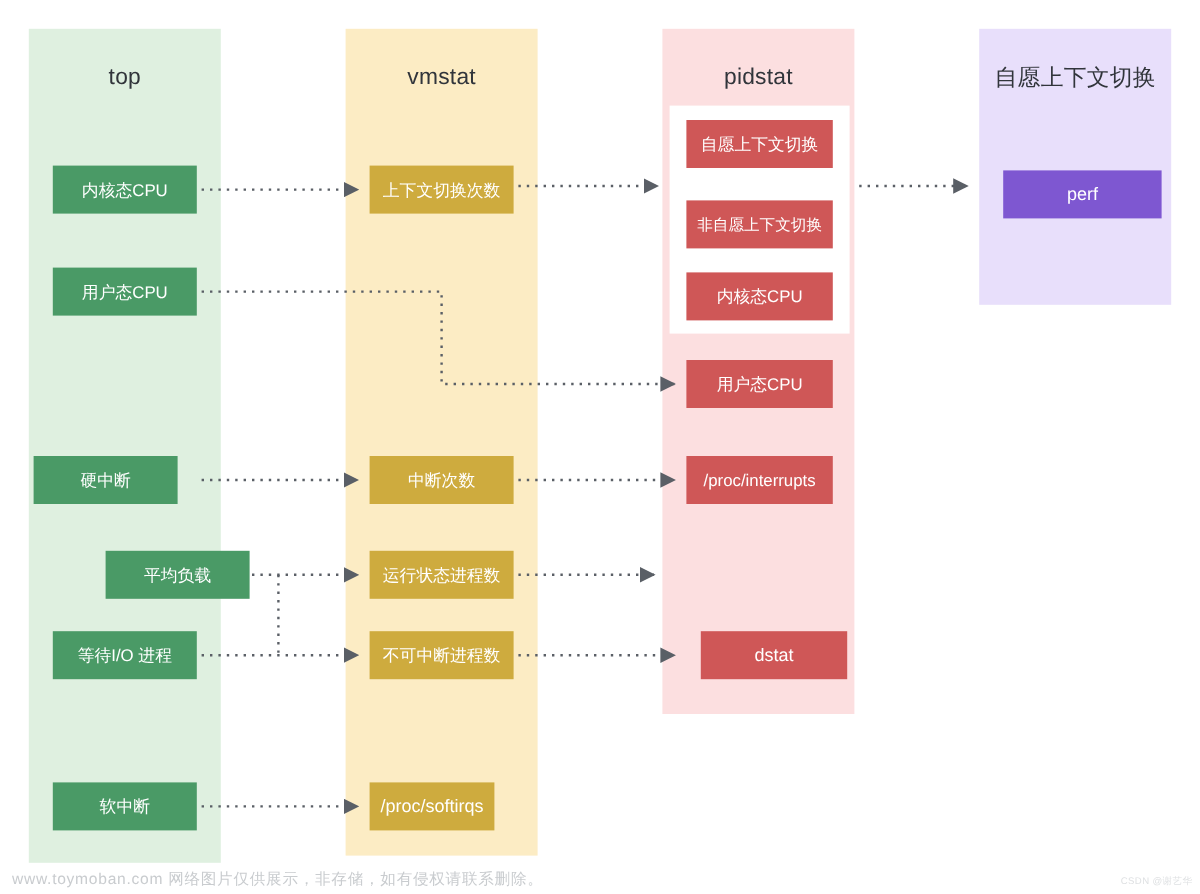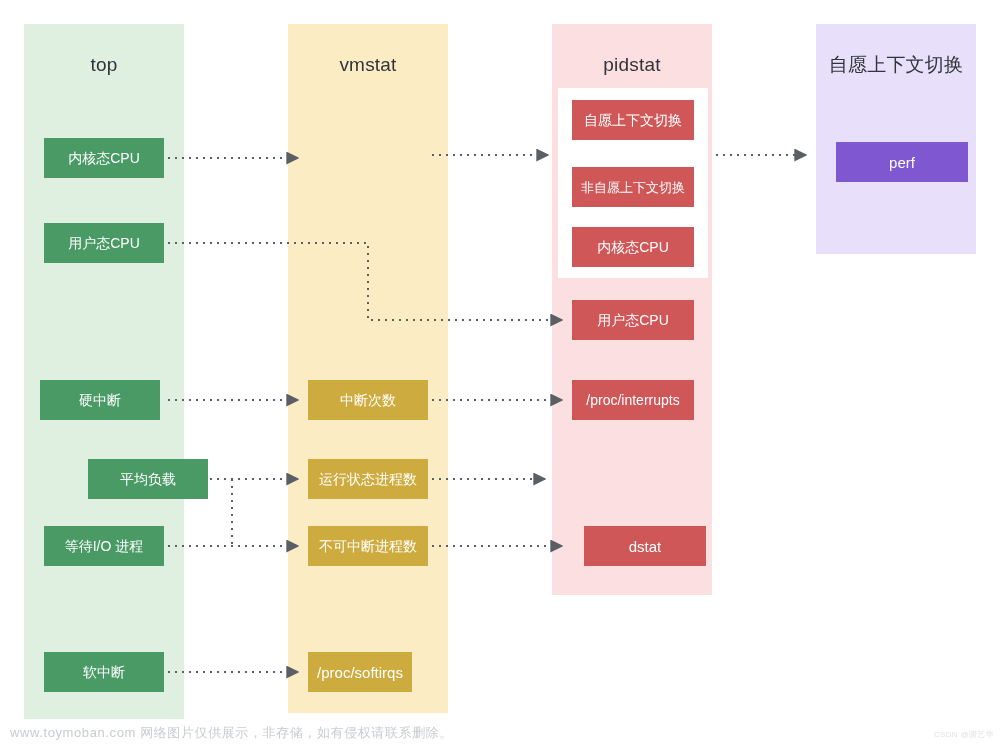--- a/index.html
+++ b/index.html
@@ -130,25 +130,26 @@
       <polyline points="432,479 545,479" marker-end="url(#arrowhead)"></polyline>
       <polyline points="168,546 298,546" marker-end="url(#arrowhead)"></polyline>
       <polyline points="232,479 232,546"></polyline>
       <polyline points="432,546 562,546" marker-end="url(#arrowhead)"></polyline>
       <polyline points="168,672 298,672" marker-end="url(#arrowhead)"></polyline>
     </g>
   </svg>
 
   <div class="node green" style="left:44px;top:138px;width:120px;height:40px;">内核态CPU</div>
   <div class="node green" style="left:44px;top:223px;width:120px;height:40px;">用户态CPU</div>
-  <div class="node green" style="left:40px;top:380px;width:120px;height:40px;">硬中断</div>
+  <div class="node green" style="left:28px;top:380px;width:120px;height:40px;">硬中断</div>
   <div class="node green" style="left:44px;top:459px;width:120px;height:40px;margin-left:44px;">平均负载</div>
   <div class="node green" style="left:44px;top:526px;width:120px;height:40px;">等待I/O 进程</div>
   <div class="node green" style="left:44px;top:652px;width:120px;height:40px;">软中断</div>
 
+  <div class="node yellow" style="left:308px;top:138px;width:120px;height:40px;">上下文切换次数</div>
   <div class="node yellow" style="left:308px;top:380px;width:120px;height:40px;">中断次数</div>
   <div class="node yellow" style="left:308px;top:526px;width:120px;height:40px;">不可中断进程数</div>
   <div class="node yellow" style="left:308px;top:459px;width:120px;height:40px;">运行状态进程数</div>
   <div class="node yellow" style="left:308px;top:652px;width:104px;height:40px;font-size:15px;">/proc/softirqs</div>
 
   <div class="node red" style="left:572px;top:100px;width:122px;height:40px;">自愿上下文切换</div>
   <div class="node red" style="left:572px;top:167px;width:122px;height:40px;font-size:13px;">非自愿上下文切换</div>
   <div class="node red" style="left:572px;top:227px;width:122px;height:40px;">内核态CPU</div>
   <div class="node red" style="left:572px;top:300px;width:122px;height:40px;">用户态CPU</div>
   <div class="node red" style="left:572px;top:380px;width:122px;height:40px;font-size:14px;">/proc/interrupts</div>

